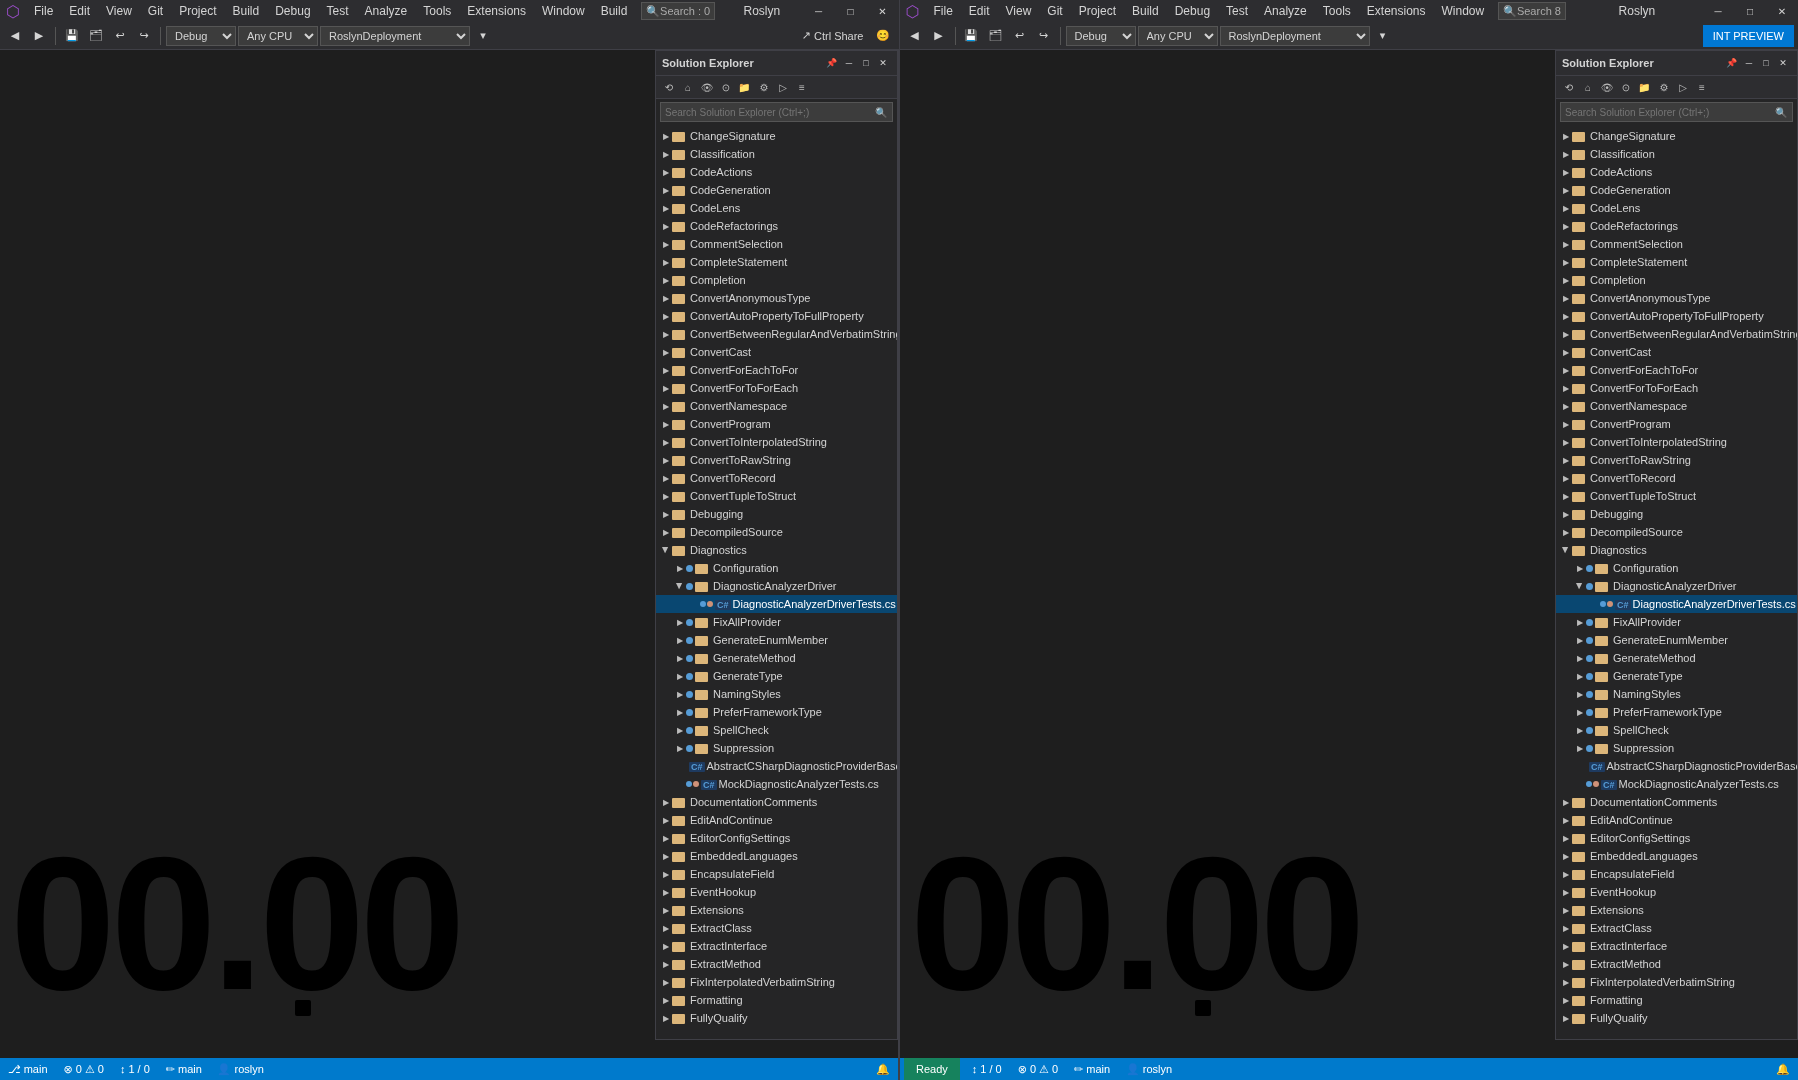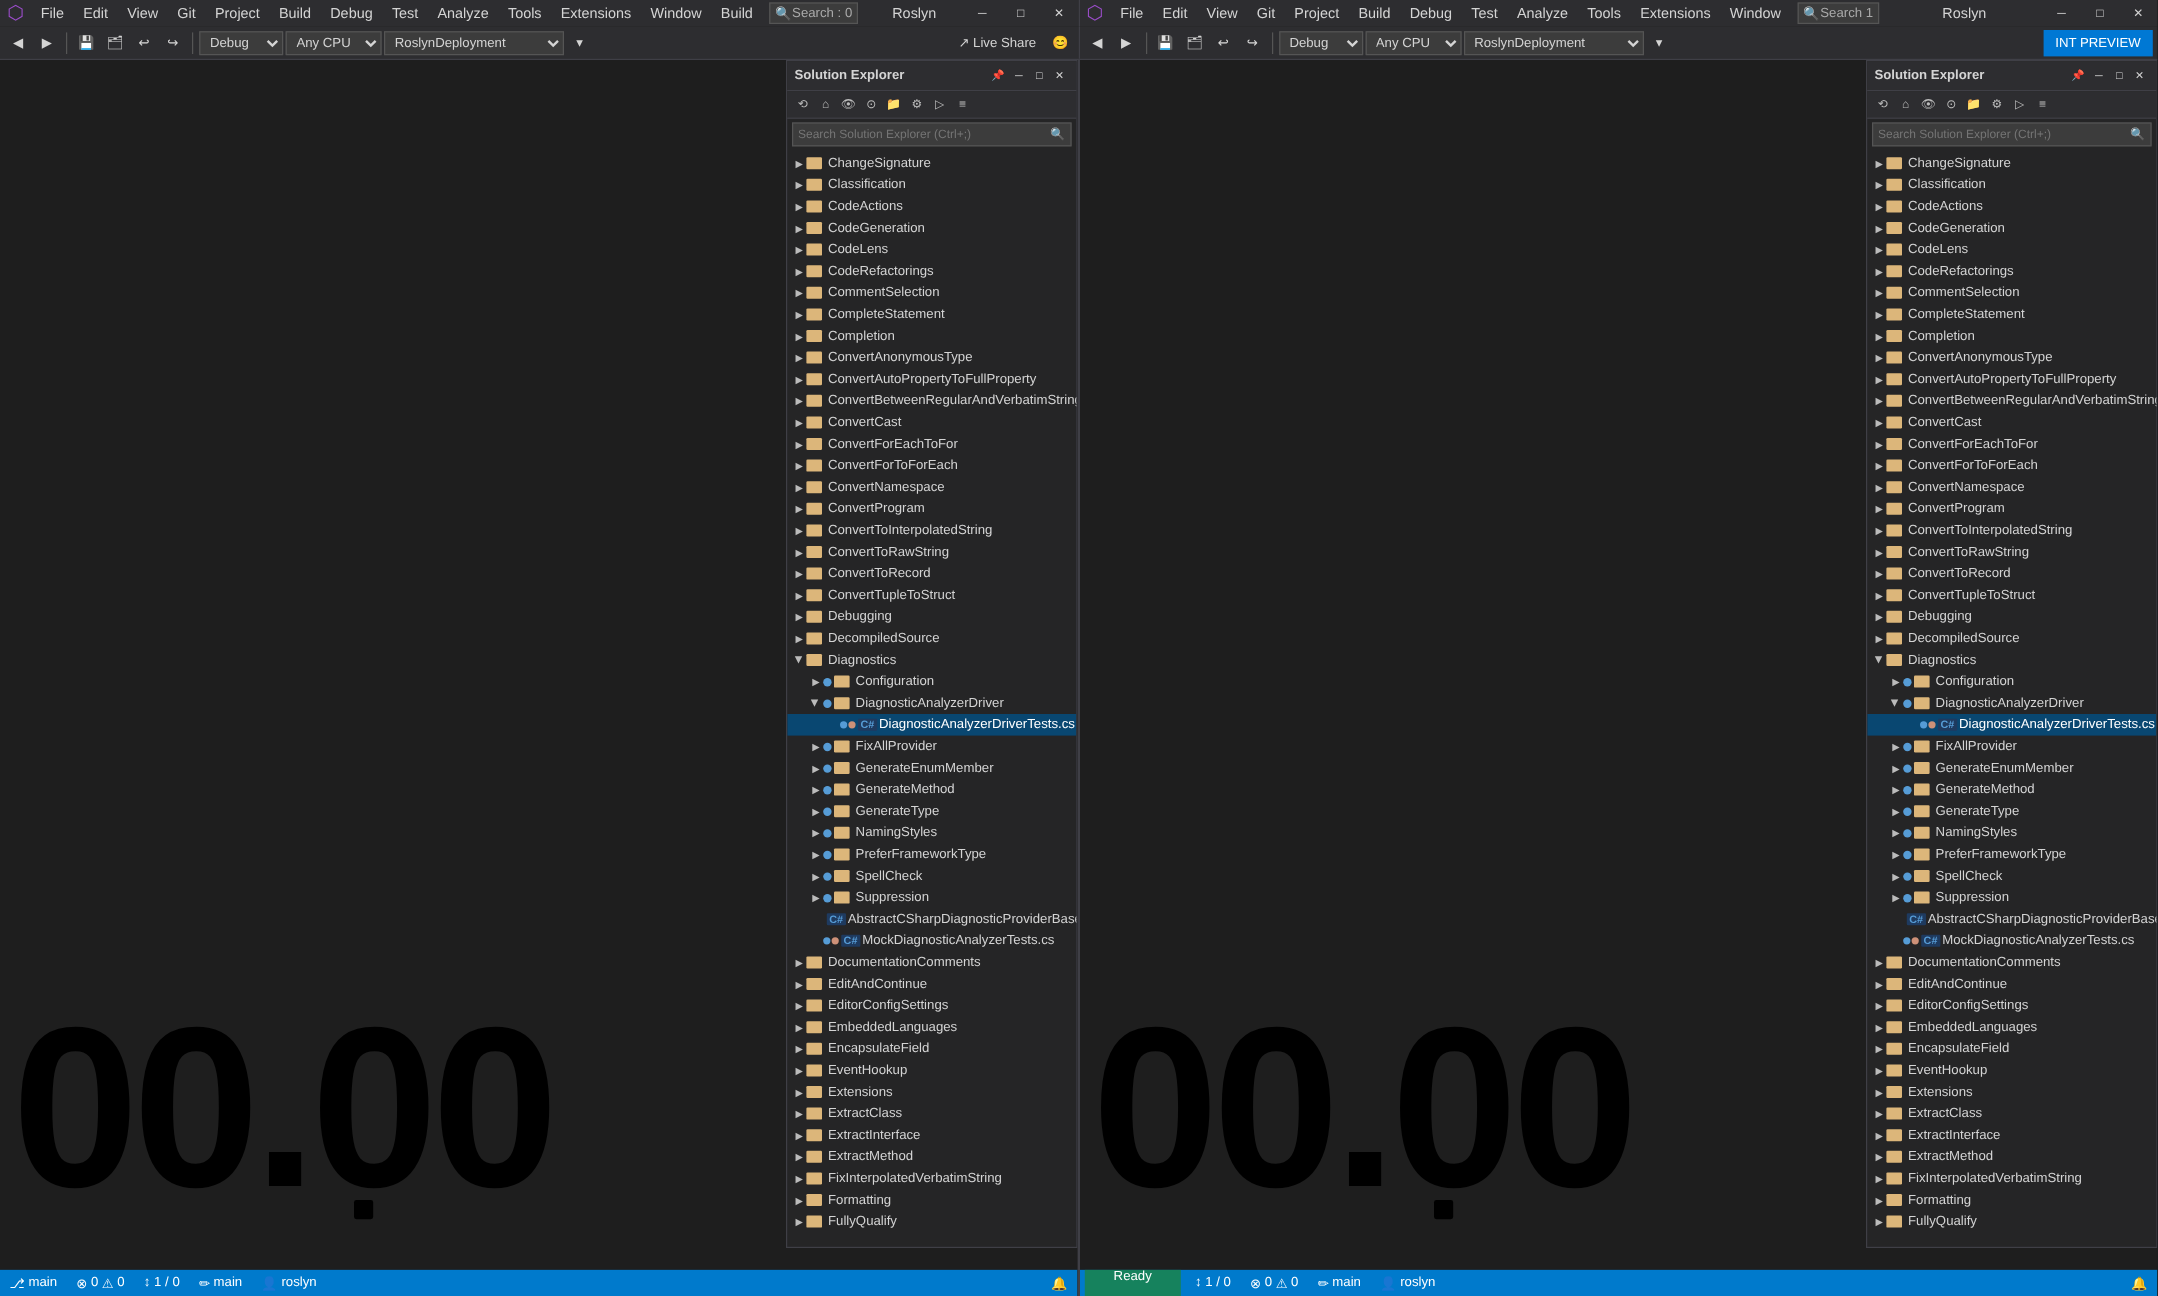--- a/index.html
+++ b/index.html
@@ -313,23 +313,24 @@
       display: flex;
       align-items: center;
       gap: 3px;
       padding: 0 4px;
       height: 100%;
       cursor: pointer;
       white-space: nowrap;
     }
     .status-ready {
       background: #16825d;
-      padding: 0 24px;
+      padding: 0 12px;
       height: 100%;
       display: flex;
+      align-items: center;
     }
   </style>
 </head>
 <body>
 
 <div class="menu-bar">
 
   <div class="menu-bar-left">
     <span style="padding: 0 6px; font-size: 16px; color: #9b4dca;">⬡</span>
     <span class="menu-item">File</span>
@@ -368,21 +369,21 @@
     <span class="menu-item">Project</span>
     <span class="menu-item">Build</span>
     <span class="menu-item">Debug</span>
     <span class="menu-item">Test</span>
     <span class="menu-item">Analyze</span>
     <span class="menu-item">Tools</span>
     <span class="menu-item">Extensions</span>
     <span class="menu-item">Window</span>
     <div class="search-box-top">
       <span>🔍</span>
-      <span>Search  1</span>
+      <span>Search  8</span>
     </div>
     <div class="window-title">
       <span>Roslyn</span>
     </div>
     <div class="window-controls">
       <div class="win-btn">─</div>
       <div class="win-btn">□</div>
       <div class="win-btn close">✕</div>
     </div>
   </div>
@@ -405,21 +406,21 @@
     <select class="platform-select">
       <option>Any CPU</option>
     </select>
     <select class="project-select">
       <option>RoslynDeployment</option>
     </select>
     <div class="tb-btn">▾</div>
     <div style="margin-left: auto; display: flex; align-items: center;">
       <div class="live-share-btn">
         <span>↗</span>
-        <span>Live Share</span>
+        <span>Ctrl Share</span>
       </div>
       <div class="tb-btn">😊</div>
     </div>
   </div>
 
   <div class="toolbar-half">
     <div class="tb-btn">◀</div>
     <div class="tb-btn">▶</div>
     <div class="tb-separator"></div>
     <div class="tb-btn">💾</div>

